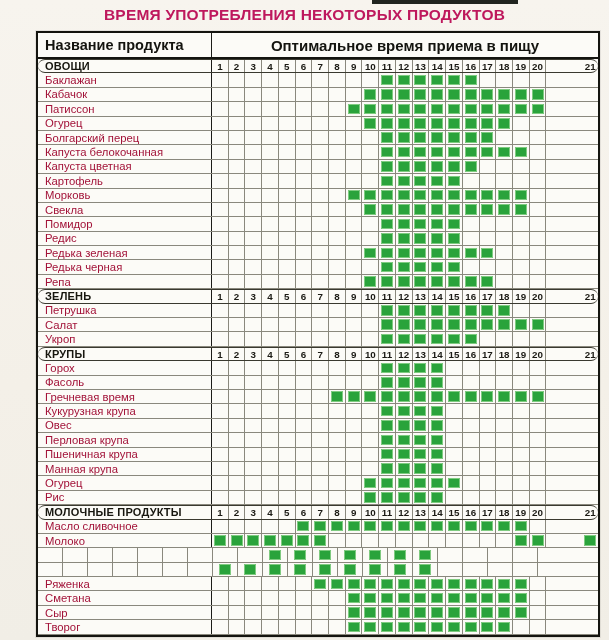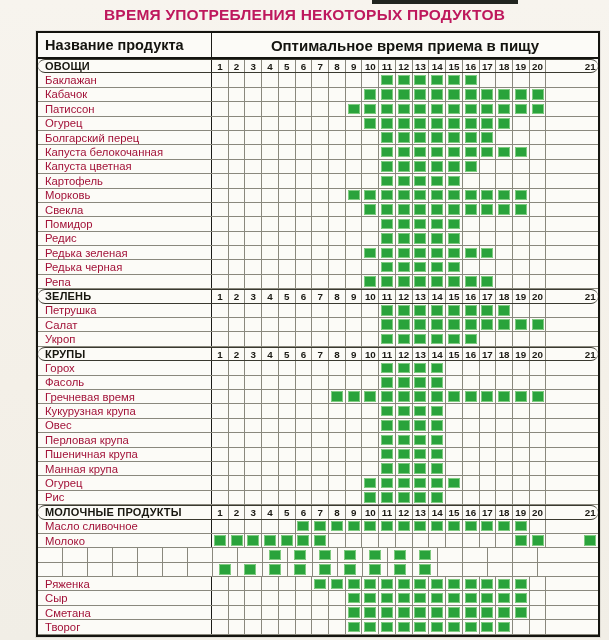--- a/index.html
+++ b/index.html
@@ -1506,69 +1506,69 @@
             <span class="sq"></span>
           </div>
           <div class="cell">
             <span class="sq"></span>
           </div>
           <div class="cell"></div>
           <div class="cell"></div>
         </div>
       </div>
       <div class="row">
+        <div class="lab">Сметана</div>
+        <div class="grid">
+          <div class="cell"></div>
+          <div class="cell"></div>
+          <div class="cell"></div>
+          <div class="cell"></div>
+          <div class="cell"></div>
+          <div class="cell"></div>
+          <div class="cell"></div>
+          <div class="cell"></div>
+          <div class="cell">
+            <span class="sq"></span>
+          </div>
+          <div class="cell">
+            <span class="sq"></span>
+          </div>
+          <div class="cell">
+            <span class="sq"></span>
+          </div>
+          <div class="cell">
+            <span class="sq"></span>
+          </div>
+          <div class="cell">
+            <span class="sq"></span>
+          </div>
+          <div class="cell">
+            <span class="sq"></span>
+          </div>
+          <div class="cell">
+            <span class="sq"></span>
+          </div>
+          <div class="cell">
+            <span class="sq"></span>
+          </div>
+          <div class="cell">
+            <span class="sq"></span>
+          </div>
+          <div class="cell">
+            <span class="sq"></span>
+          </div>
+          <div class="cell">
+            <span class="sq"></span>
+          </div>
+          <div class="cell"></div>
+          <div class="cell"></div>
+        </div>
+      </div>
+      <div class="row">
         <div class="lab">Сыр</div>
-        <div class="grid">
-          <div class="cell"></div>
-          <div class="cell"></div>
-          <div class="cell"></div>
-          <div class="cell"></div>
-          <div class="cell"></div>
-          <div class="cell"></div>
-          <div class="cell"></div>
-          <div class="cell"></div>
-          <div class="cell">
-            <span class="sq"></span>
-          </div>
-          <div class="cell">
-            <span class="sq"></span>
-          </div>
-          <div class="cell">
-            <span class="sq"></span>
-          </div>
-          <div class="cell">
-            <span class="sq"></span>
-          </div>
-          <div class="cell">
-            <span class="sq"></span>
-          </div>
-          <div class="cell">
-            <span class="sq"></span>
-          </div>
-          <div class="cell">
-            <span class="sq"></span>
-          </div>
-          <div class="cell">
-            <span class="sq"></span>
-          </div>
-          <div class="cell">
-            <span class="sq"></span>
-          </div>
-          <div class="cell">
-            <span class="sq"></span>
-          </div>
-          <div class="cell">
-            <span class="sq"></span>
-          </div>
-          <div class="cell"></div>
-          <div class="cell"></div>
-        </div>
-      </div>
-      <div class="row">
-        <div class="lab">Сметана</div>
         <div class="grid">
           <div class="cell"></div>
           <div class="cell"></div>
           <div class="cell"></div>
           <div class="cell"></div>
           <div class="cell"></div>
           <div class="cell"></div>
           <div class="cell"></div>
           <div class="cell"></div>
           <div class="cell">

